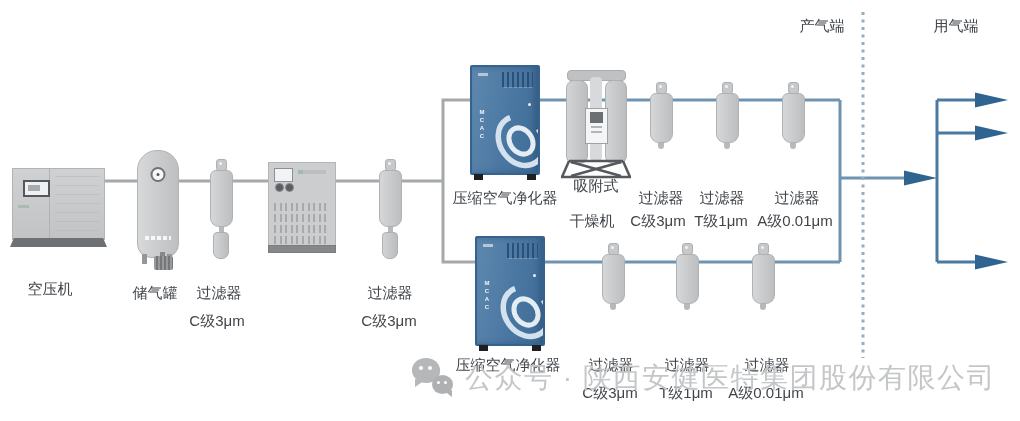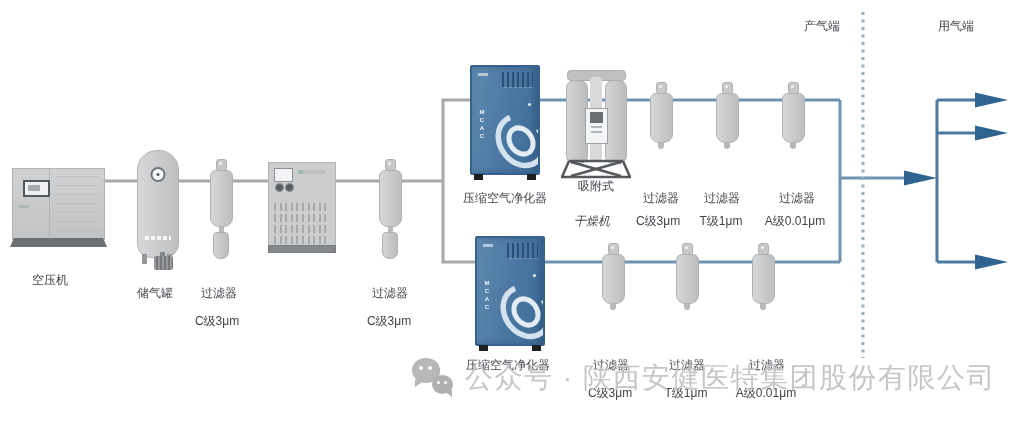--- a/index.html
+++ b/index.html
@@ -6,21 +6,21 @@
   .canvas{position:relative;width:1020px;height:421px;background:#ffffff;overflow:hidden;
           font-family:"Liberation Sans","DejaVu Sans",sans-serif;}
   svg.pipes{position:absolute;left:0;top:0;z-index:1;}
   .pg{stroke:#a6a8aa;stroke-width:3;fill:none;}
   .pb{stroke:#6f94b2;stroke-width:3;fill:none;}
   .pf{stroke:#4a79a2;stroke-width:3;fill:none;}
   .pd{stroke:#95adbd;stroke-width:3;stroke-dasharray:3 4.5;fill:none;}
   .ah{fill:#2f6490;}
 
   .eq{position:absolute;z-index:2;}
-  .lbl{position:absolute;z-index:3;transform:translateX(-50%);font-size:12px;line-height:20px;
+  .lbl{position:absolute;z-index:3;transform:translateX(-50%);font-size:15px;line-height:20px;
        color:#41454a;font-weight:500;white-space:nowrap;}
 
   
   .compressor{left:12px;top:168px;width:91px;height:70px;
     background:linear-gradient(180deg,#cfd1d3,#c1c3c5);border:1px solid #b1b3b5;}
   .cp-seam{position:absolute;left:36px;top:0;width:1px;height:100%;background:#b0b2b4;}
   .cp-vents{position:absolute;left:42px;top:6px;width:44px;height:56px;
     background:repeating-linear-gradient(0deg,rgba(175,178,181,.45) 0 1px,transparent 1px 9px);}
   .cp-display{position:absolute;left:10px;top:11px;width:23px;height:13px;background:#eef0f2;
     border:2px solid #53585d;}
@@ -274,30 +274,30 @@
     <div class="f-cap">
         <i></i>
       </div>
     <div class="f-body"></div>
     <div class="f-nub"></div>
   </div>
 
   <div class="lbl" style="left:822px;top:16px;">产气端</div>
   <div class="lbl" style="left:956px;top:16px;">用气端</div>
 
-  <div class="lbl" style="left:50px;top:270px;">空压机</div>
+  <div class="lbl" style="left:50px;top:279px;">空压机</div>
   <div class="lbl" style="left:155px;top:283px;">储气罐</div>
   <div class="lbl" style="left:219px;top:283px;">过滤器</div>
   <div class="lbl" style="left:217px;top:311px;">C级3μm</div>
   <div class="lbl" style="left:390px;top:283px;">过滤器</div>
   <div class="lbl" style="left:389px;top:311px;">C级3μm</div>
 
   <div class="lbl" style="left:505px;top:188px;">压缩空气净化器</div>
   <div class="lbl" style="left:596px;top:176px;">吸附式</div>
-  <div class="lbl" style="left:592px;top:211px;font-style:italic;">干燥机</div>
+  <div class="lbl" style="left:592px;top:211px;">干燥机</div>
   <div class="lbl" style="left:661px;top:188px;">过滤器</div>
   <div class="lbl" style="left:658px;top:211px;">C级3μm</div>
   <div class="lbl" style="left:722px;top:188px;">过滤器</div>
   <div class="lbl" style="left:721px;top:211px;">T级1μm</div>
   <div class="lbl" style="left:797px;top:188px;">过滤器</div>
   <div class="lbl" style="left:795px;top:211px;">A级0.01μm</div>
 
   <div class="lbl" style="left:508px;top:355px;">压缩空气净化器</div>
   <div class="lbl" style="left:611px;top:355px;">过滤器</div>
   <div class="lbl" style="left:610px;top:383px;">C级3μm</div>

